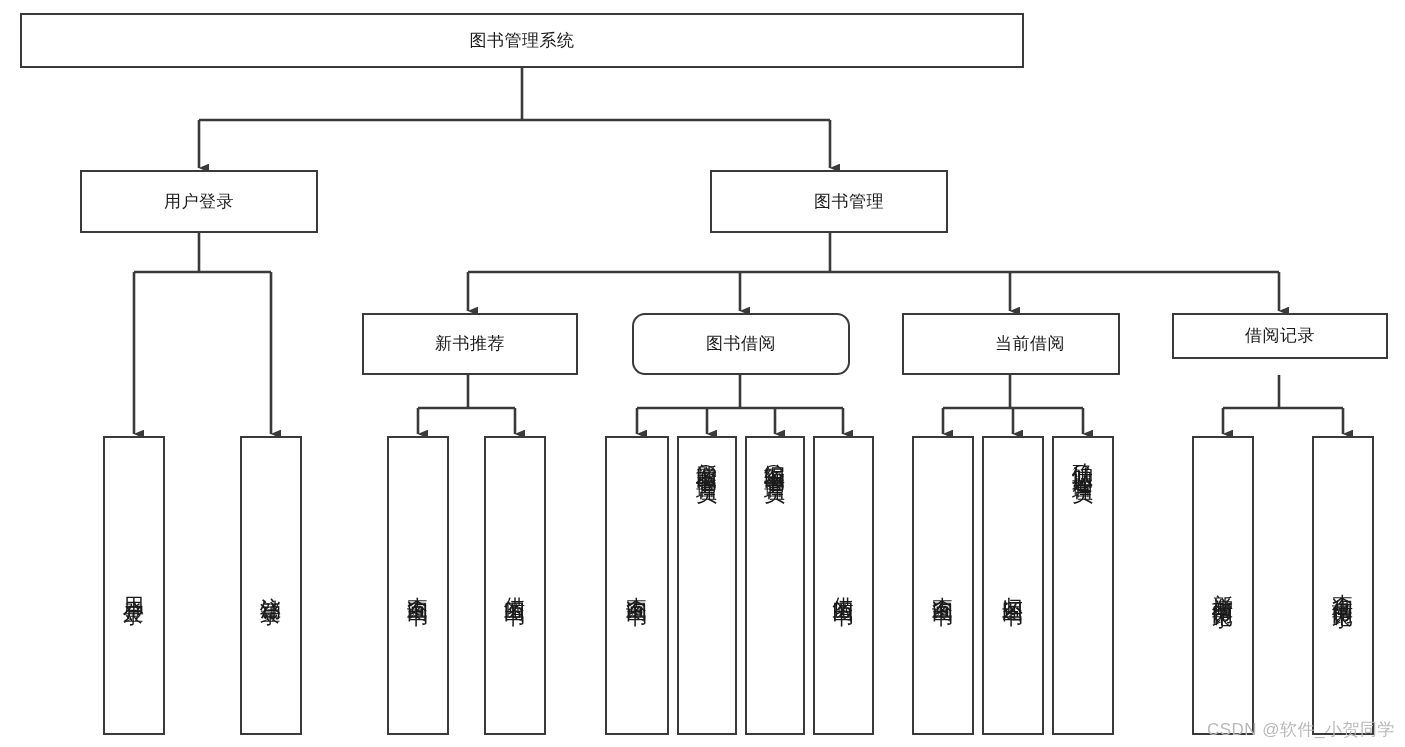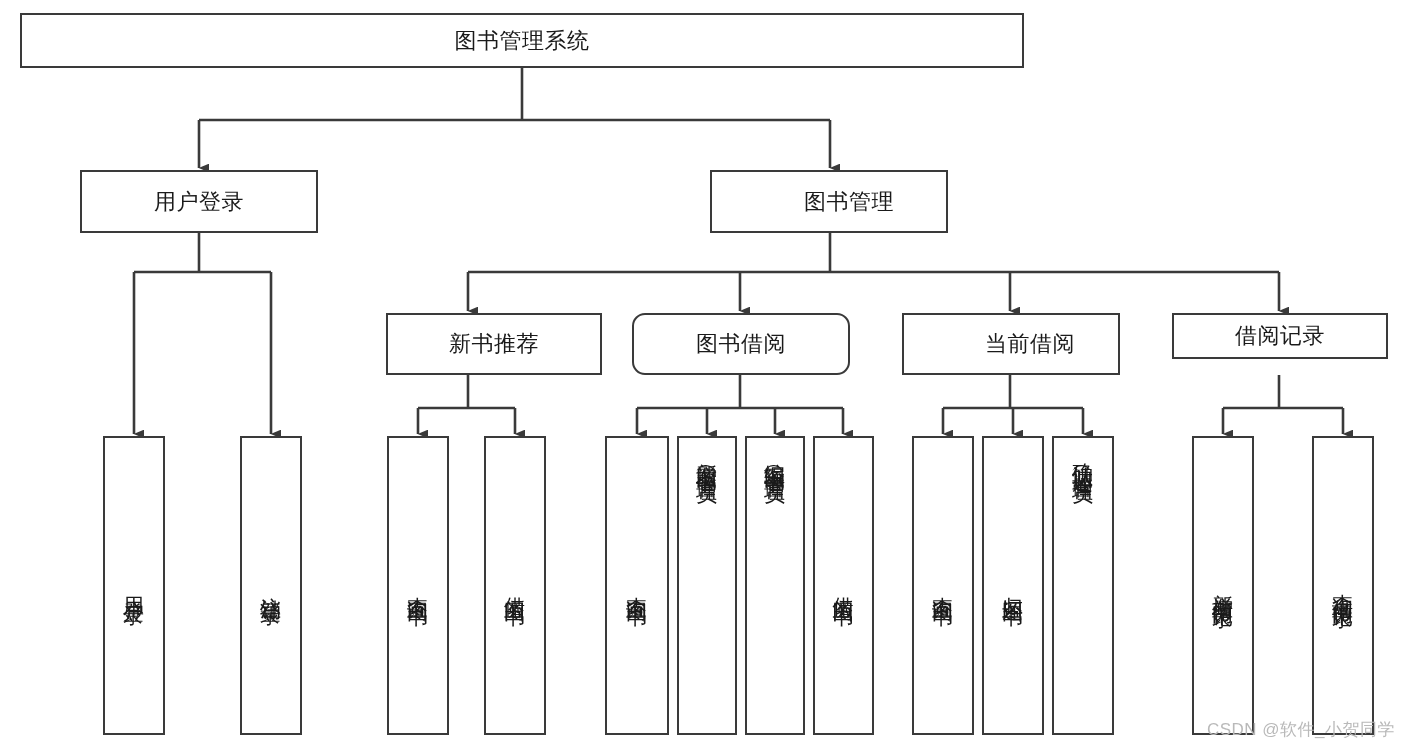--- a/index.html
+++ b/index.html
@@ -37,21 +37,21 @@
     overflow: hidden;
   }
   .node-label {
     color: #1a1a1a;
     text-align: center;
     line-height: 1.15;
     letter-spacing: 0.5px;
     white-space: nowrap;
   }
   .node.horizontal .node-label {
-    font-size: 22px;
+    font-size: 17px;
   }
   .node.vertical .node-label {
     font-size: 21px;
     writing-mode: vertical-rl;
     text-orientation: upright;
     letter-spacing: 3px;
     line-height: 1.1;
   }
   .node.vertical {
     align-items: flex-start;
@@ -133,21 +133,21 @@
     <span class="node-label">图书管理系统</span>
   </div>
 
   <div class="node horizontal" id="node-l2-0" style="left: 80px; top: 170px; width: 238px; height: 63px;">
     <span class="node-label">用户登录</span>
   </div>
   <div class="node horizontal" id="node-l2-1" style="left: 710px; top: 170px; width: 238px; height: 63px; padding-left: 40px;">
     <span class="node-label">图书管理</span>
   </div>
 
-  <div class="node horizontal" id="node-l3-0" style="left: 362px; top: 313px; width: 216px; height: 62px; margin-left: 24px;">
+  <div class="node horizontal" id="node-l3-0" style="left: 362px; top: 313px; width: 216px; height: 62px;">
     <span class="node-label">新书推荐</span>
   </div>
   <div class="node horizontal" id="node-l3-1" style="left: 632px; top: 313px; width: 218px; height: 62px; border-radius: 13px;">
     <span class="node-label">图书借阅</span>
   </div>
   <div class="node horizontal" id="node-l3-2" style="left: 902px; top: 313px; width: 218px; height: 62px; padding-left: 38px;">
     <span class="node-label">当前借阅</span>
   </div>
   <div class="node horizontal" id="node-l3-3" style="left: 1172px; top: 313px; width: 216px; height: 46px;">
     <span class="node-label">借阅记录</span>

